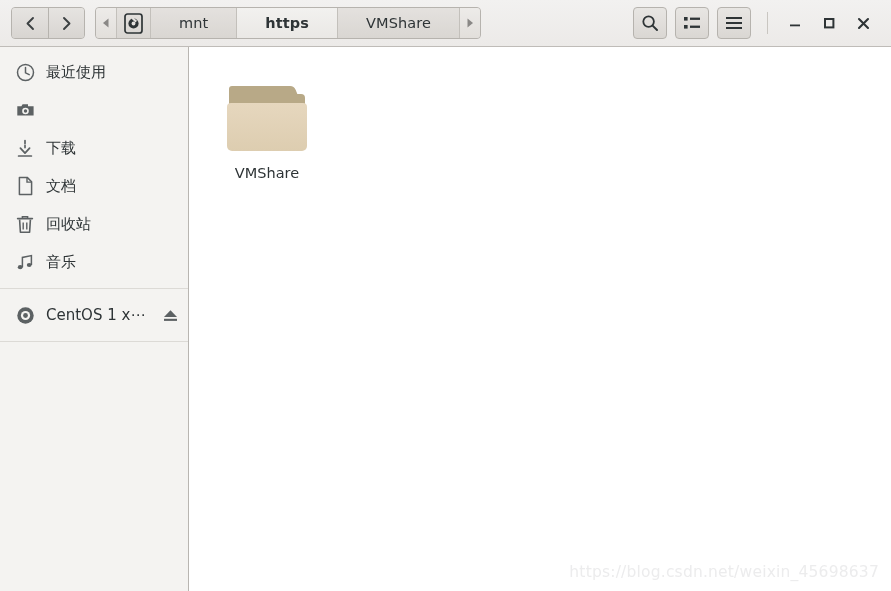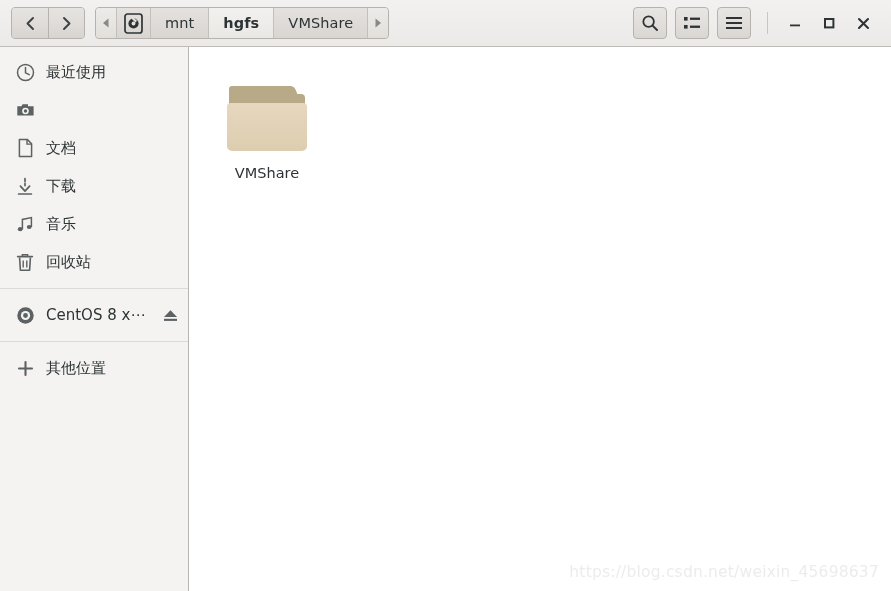--- a/index.html
+++ b/index.html
@@ -80,21 +80,21 @@
     align-items: center;
     justify-content: center;
     background: linear-gradient(to bottom, #edebe9 0%, #e2dfdb 100%);
     cursor: default;
   }
   .path-scroll.right { border-left: 1px solid #c3c0bb; }
   .crumb {
     display: flex;
     align-items: center;
     justify-content: center;
-    padding: 0 14px;
+    padding: 0 28px;
     font-size: 14.5px;
     color: #2e3436;
     background: linear-gradient(to bottom, #e4e1de 0%, #d9d6d2 100%);
     border-left: 1px solid #c3c0bb;
     white-space: nowrap;
     cursor: default;
     letter-spacing: .1px;
   }
   .crumb.icon-crumb { padding: 0 7px; }
   .crumb.current {
@@ -312,21 +312,21 @@
           <circle cx="9.5" cy="10.5" r="5.1" fill="#2e3436"></circle>
           <circle cx="9.5" cy="10.5" r="1.9" fill="#e4e1de"></circle>
           <rect x="9" y="4.2" width="5.4" height="2.2" fill="#e4e1de" transform="rotate(42 9 4.2)"></rect>
         </svg>
       </div>
 
       <div class="crumb">
         <span>mnt</span>
       </div>
       <div class="crumb current">
-        <span>hgfs</span>
+        <span>https</span>
       </div>
       <div class="crumb">
         <span>VMShare</span>
       </div>
 
       <div class="path-scroll right">
         <svg width="8" height="10" viewBox="0 0 8 10">
           <path d="M1.5 0.5 L7 5 L1.5 9.5 Z" fill="#8a8886"></path>
         </svg>
       </div>
@@ -399,91 +399,83 @@
           <svg width="19" height="16" viewBox="0 0 19 16">
             <path d="M1.3 4.2 L5.4 4.2 L6.6 2.2 L12 2.2 L12 4.2 L17.6 4.2 L17.6 13.6 L1.3 13.6 Z" fill="#5c6163"></path>
             <circle cx="9.5" cy="9" r="3.3" fill="#f4f3f1"></circle>
             <circle cx="9.5" cy="9" r="1.7" fill="#5c6163"></circle>
           </svg>
         </span>
       </div>
 
       <div class="side-item">
         <span class="side-ico">
-          <svg width="17" height="20" viewBox="0 0 17 20">
-            <path d="M2.4 1.4 L10.2 1.4 L14.6 5.8 L14.6 18.4 L2.4 18.4 Z" fill="none" stroke="#5c6163" stroke-width="1.5" stroke-linejoin="round"></path>
-            <path d="M10 1.6 L10 6.1 L14.4 6.1" fill="none" stroke="#5c6163" stroke-width="1.4"></path>
-          </svg>
-        </span>
-        <span class="side-label">文档</span>
-      </div>
-
-      <div class="side-item">
-        <span class="side-ico">
           <svg width="18" height="19" viewBox="0 0 18 19">
             <path d="M9 1.6 L9 4.4 M9 6.4 L9 8.6" stroke="#5c6163" stroke-width="1.7" stroke-linecap="round"></path>
             <path d="M4.4 9.2 L9 14.2 L13.6 9.2" fill="none" stroke="#5c6163" stroke-width="1.7" stroke-linecap="round" stroke-linejoin="round"></path>
             <path d="M2.6 17 L15.4 17" stroke="#5c6163" stroke-width="1.7" stroke-linecap="round"></path>
           </svg>
         </span>
         <span class="side-label">下载</span>
       </div>
 
       <div class="side-item">
         <span class="side-ico">
-          <svg width="19" height="17" viewBox="0 0 19 17">
-            <path d="M6.4 13.2 L6.4 3.4 L15.4 1.6 L15.4 11" fill="none" stroke="#5c6163" stroke-width="1.5"></path>
-            <ellipse cx="4.2" cy="13.2" rx="2.4" ry="2.1" fill="#5c6163"></ellipse>
-            <ellipse cx="13.2" cy="11" rx="2.4" ry="2.1" fill="#5c6163"></ellipse>
-          </svg>
-        </span>
-        <span class="side-label">音乐</span>
+          <svg width="17" height="20" viewBox="0 0 17 20">
+            <path d="M2.4 1.4 L10.2 1.4 L14.6 5.8 L14.6 18.4 L2.4 18.4 Z" fill="none" stroke="#5c6163" stroke-width="1.5" stroke-linejoin="round"></path>
+            <path d="M10 1.6 L10 6.1 L14.4 6.1" fill="none" stroke="#5c6163" stroke-width="1.4"></path>
+          </svg>
+        </span>
+        <span class="side-label">文档</span>
       </div>
 
       <div class="side-item">
         <span class="side-ico">
           <svg width="18" height="19" viewBox="0 0 18 19">
             <path d="M1.6 3.6 L16.4 3.6" stroke="#5c6163" stroke-width="1.6" stroke-linecap="round"></path>
             <path d="M6.4 3.4 L6.4 1.8 L11.6 1.8 L11.6 3.4" fill="none" stroke="#5c6163" stroke-width="1.5"></path>
             <path d="M3.6 4.6 L4.4 17.2 L13.6 17.2 L14.4 4.6" fill="none" stroke="#5c6163" stroke-width="1.6" stroke-linejoin="round"></path>
             <path d="M7.2 7.4 L7.2 14.4 M10.8 7.4 L10.8 14.4" stroke="#5c6163" stroke-width="1.4"></path>
           </svg>
         </span>
         <span class="side-label">回收站</span>
       </div>
 
+      <div class="side-item">
+        <span class="side-ico">
+          <svg width="19" height="17" viewBox="0 0 19 17">
+            <path d="M6.4 13.2 L6.4 3.4 L15.4 1.6 L15.4 11" fill="none" stroke="#5c6163" stroke-width="1.5"></path>
+            <ellipse cx="4.2" cy="13.2" rx="2.4" ry="2.1" fill="#5c6163"></ellipse>
+            <ellipse cx="13.2" cy="11" rx="2.4" ry="2.1" fill="#5c6163"></ellipse>
+          </svg>
+        </span>
+        <span class="side-label">音乐</span>
+      </div>
+
       <div class="side-sep"></div>
 
       <div class="side-item">
         <span class="side-ico">
           <svg width="19" height="19" viewBox="0 0 19 19">
             <circle cx="9.5" cy="9.5" r="8.2" fill="#5c6163"></circle>
             <circle cx="9.5" cy="9.5" r="4.6" fill="#f4f3f1"></circle>
             <circle cx="9.5" cy="9.5" r="2.4" fill="#5c6163"></circle>
           </svg>
         </span>
-        <span class="side-label">CentOS 8 x⋯</span>
+        <span class="side-label">CentOS 1 x⋯</span>
         <span class="side-eject">
           <svg width="17" height="15" viewBox="0 0 17 15">
             <path d="M8.5 2.2 L15 9 L2 9 Z" fill="#5c6163"></path>
             <rect x="2" y="10.8" width="13" height="2.1" fill="#5c6163"></rect>
           </svg>
         </span>
       </div>
 
       <div class="side-sep"></div>
 
-      <div class="side-item">
-        <span class="side-ico">
-          <svg width="17" height="17" viewBox="0 0 17 17">
-            <path d="M8.5 2 L8.5 15 M2 8.5 L15 8.5" stroke="#5c6163" stroke-width="2.1" stroke-linecap="round"></path>
-          </svg>
-        </span>
-        <span class="side-label">其他位置</span>
-      </div>
 
     </div>
 
     <div class="content">
 
       <div class="icon-grid">
         <div class="file-item">
           <div class="folder">
             <div class="tab"></div>
             <div class="back"></div>

